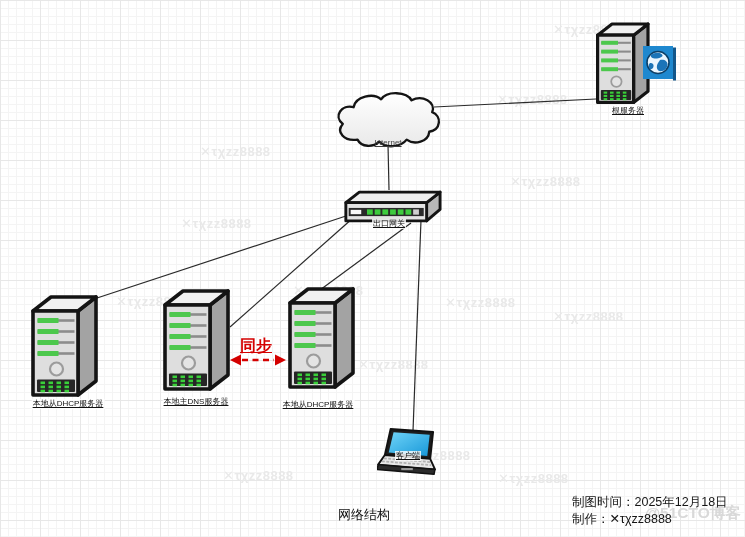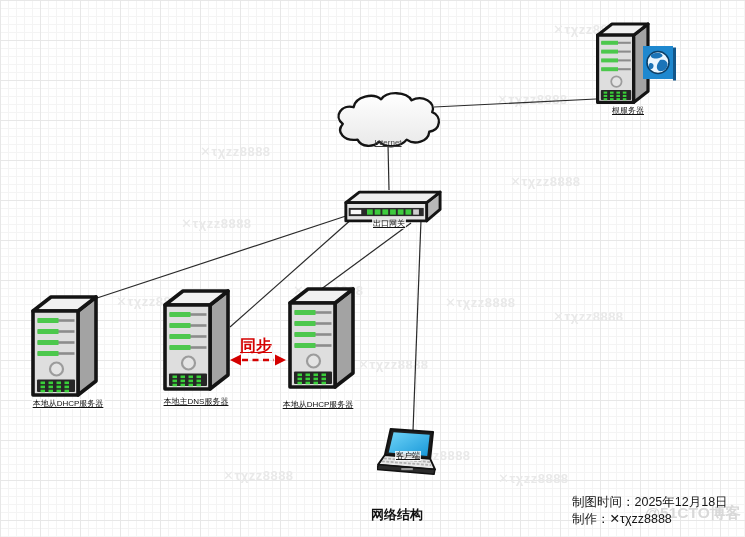--- a/index.html
+++ b/index.html
@@ -29,21 +29,21 @@
     font-size:8px;line-height:1.25;color:#111;background:rgba(255,255,255,.82);
     padding:0 1px;white-space:nowrap;text-decoration:underline;
   }
   .internet-label{font-size:8px;color:#3c3c3c;background:transparent;text-align:center;}
   .sync-label{
     position:absolute;z-index:3;color:#d40000;font-weight:bold;font-size:16px;
     white-space:nowrap;transform:translateX(-50%);text-decoration:underline;
   }
   .diagram-title{
     position:absolute;z-index:3;transform:translateX(-50%);
-    font-size:13px;font-weight:bold;color:#111;white-space:nowrap;margin-left:33px;
+    font-size:13px;font-weight:normal;color:#111;white-space:nowrap;
   }
   .footer{
     position:absolute;z-index:3;font-size:12.5px;color:#151515;line-height:16.5px;
     white-space:nowrap;
   }
 </style>
 </head>
 <body>
 
 <div class="canvas">

